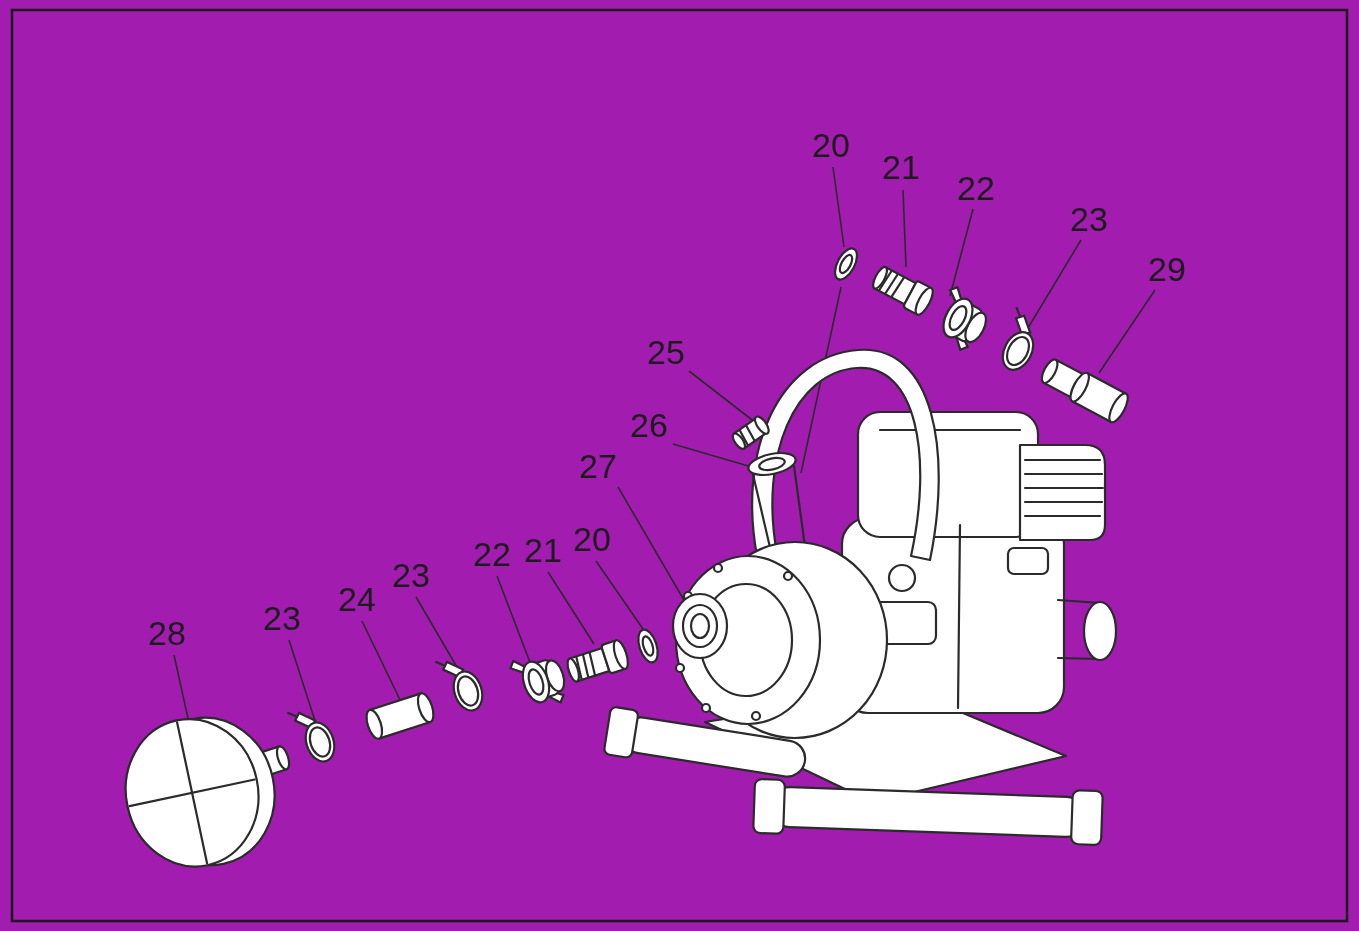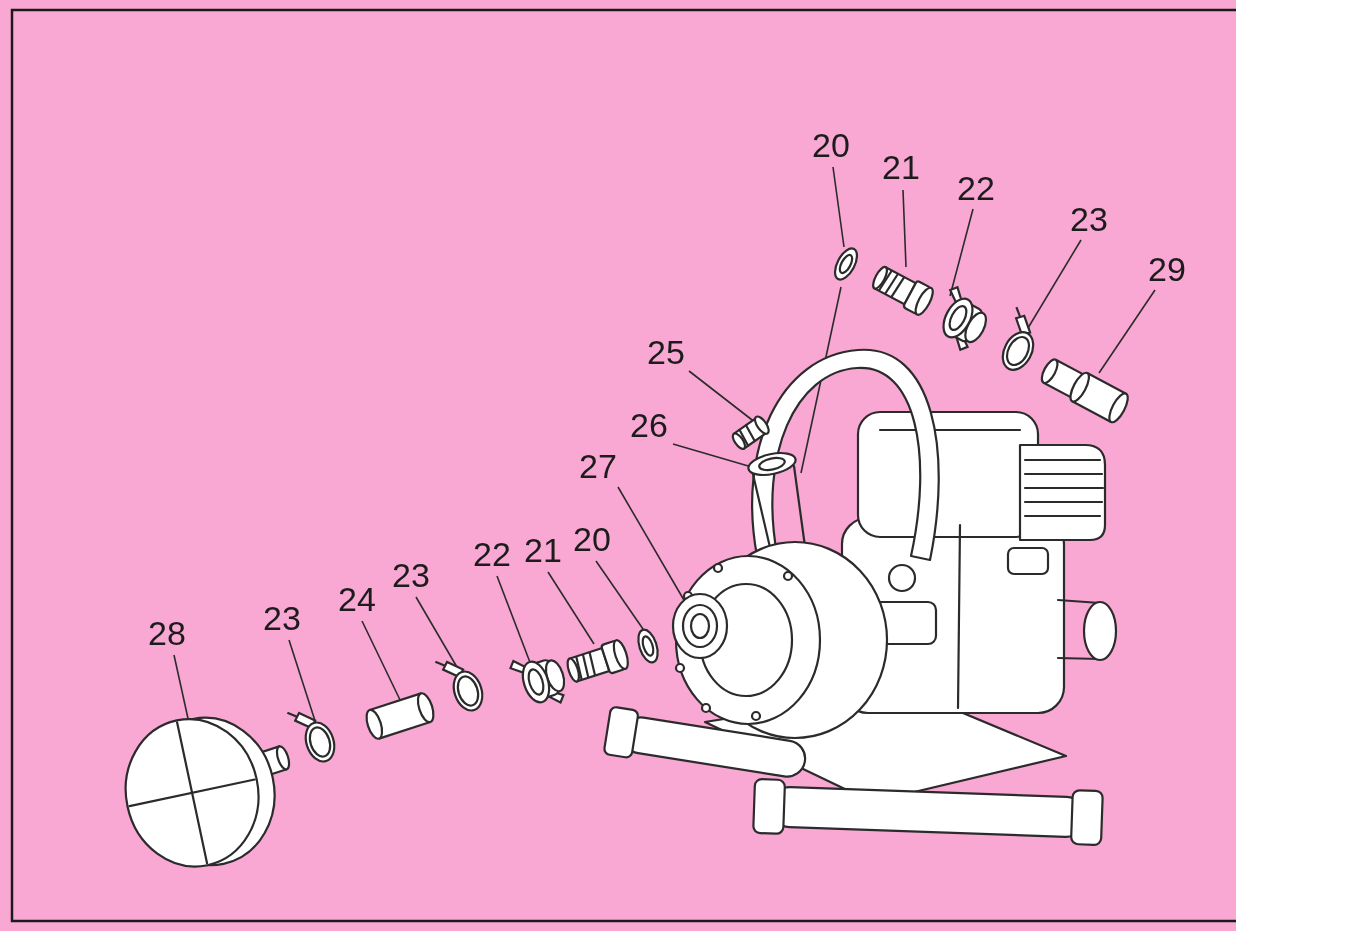--- a/index.html
+++ b/index.html
@@ -1,16 +1,16 @@
 <!DOCTYPE html>
 <html><head>
 <meta charset="utf-8">
 <style>
   html,body{margin:0;padding:0;background:#ffffff;}
-  .stage{position:relative;width:1236px;height:931px;background:#f9a8d4;overflow:hidden;
+  .stage{position:relative;width:1359px;height:931px;background:#a21caf;overflow:hidden;
          font-family:"Liberation Sans",sans-serif;}
   svg{display:block;}
   .lbl{font-family:"Liberation Sans",sans-serif;font-size:34px;fill:#1c1c1c;}
   .ln{stroke:#2b2b2b;stroke-width:2.2;stroke-linecap:round;stroke-linejoin:round;}
   .leader{stroke:#2b2b2b;stroke-width:1.6;}
 </style>
 </head>
 <body>
 
 <div class="stage">

